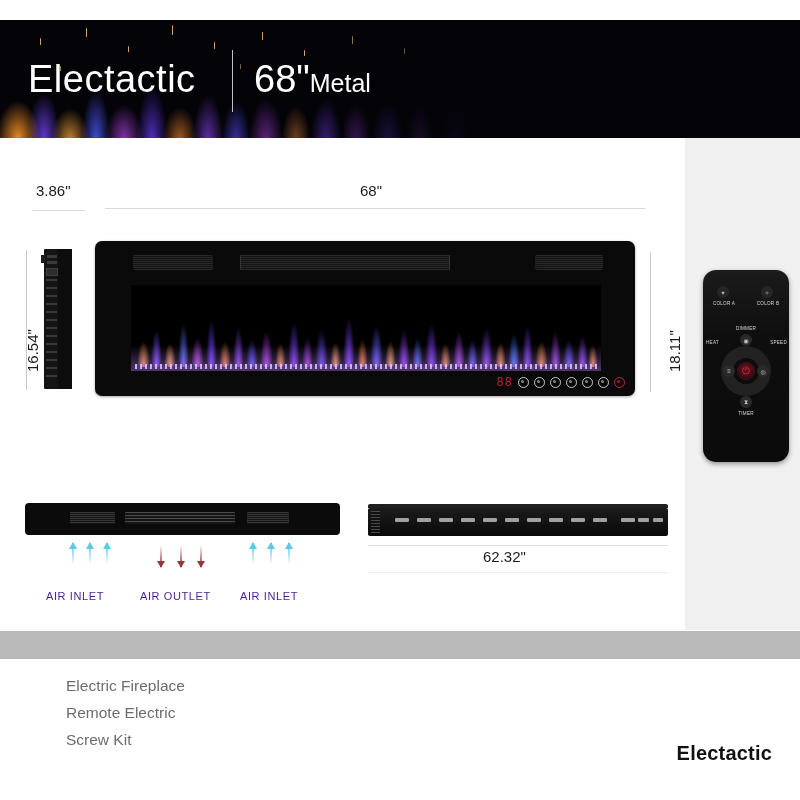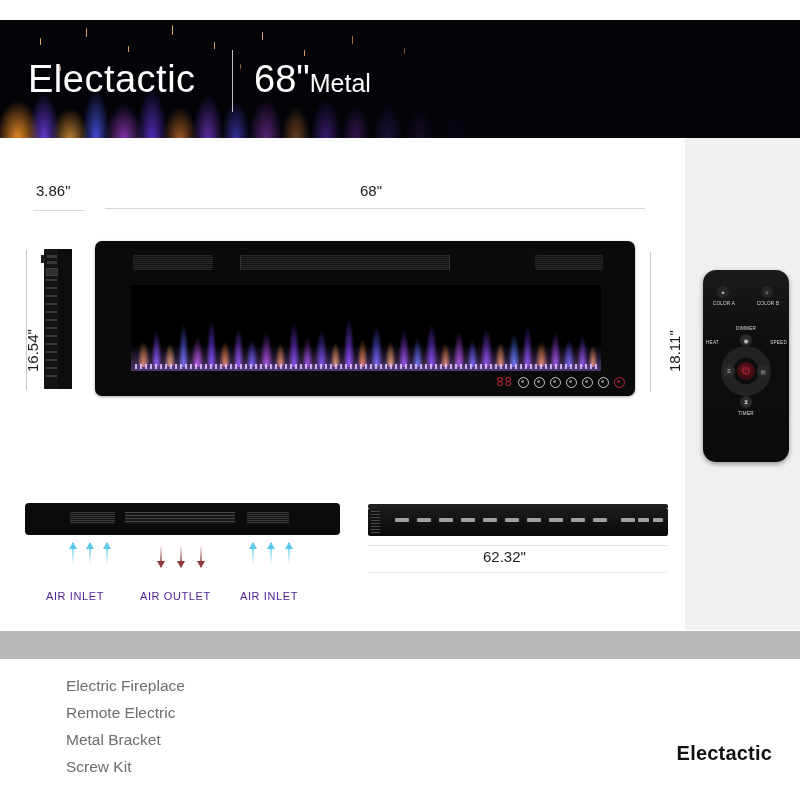--- a/index.html
+++ b/index.html
@@ -446,19 +446,18 @@
     <div class="r-slot" style="left:285px;width:10px;"></div>
   </div>
   <div class="dim-line" style="left:368px;top:545px;width:300px;background:#e2e2e2;"></div>
   <div class="dim-text" style="left:483px;top:548px;font-size:15px;">62.32"</div>
   <div class="dim-line" style="left:368px;top:572px;width:300px;background:#ececec;"></div>
 
   <div class="box-bar"></div>
   <div class="box-list">
     <div>Electric Fireplace</div>
     <div>Remote Electric</div>
-    <div>Metal Bracket</div>
     <div>Screw Kit</div>
   </div>
 
   <div class="brand-foot">Electactic</div>
 
 </div>
 
 </body></html>

